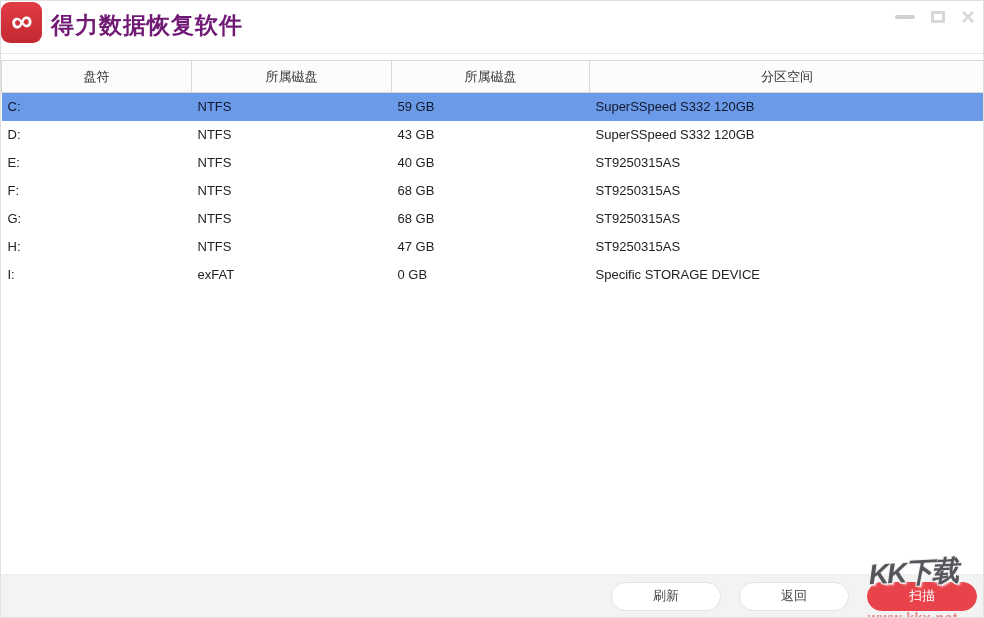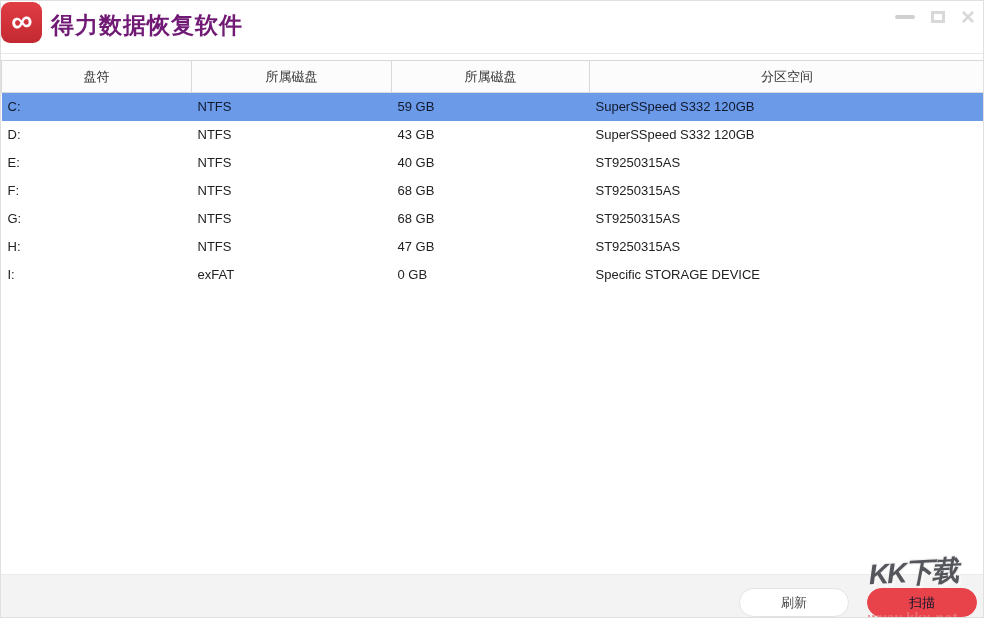--- a/index.html
+++ b/index.html
@@ -87,42 +87,42 @@
   tbody tr.selected td { color: #10182b; }
 
   
   .footer {
     position: absolute;
     left: 0; bottom: 0;
     width: 984px; height: 43px;
     background: #f3f3f4;
     border-top: 1px solid #ececec;
     display: flex;
-    align-items: flex-end;
+    align-items: center;
     justify-content: flex-end;
     gap: 18px;
     padding-right: 8px;
   }
   .btn {
     width: 110px; height: 29px;
     border-radius: 15px;
     font-size: 13px;
     display: flex; align-items: center; justify-content: center;
     cursor: pointer;
     font-family: "Liberation Sans", sans-serif;
   }
   .btn-secondary {
     background: #ffffff;
     border: 1px solid #e3e3e3;
     color: #444444;
   }
   .btn-primary {
     background: #e8434b;
     border: 1px solid #e8434b;
-    color: #0f172a;
+    color: #ffffff;
   }
 
   
   .watermark {
     position: absolute;
     right: 0; bottom: 0;
     width: 140px; height: 62px;
     pointer-events: none;
     z-index: 10;
     text-align: center;
@@ -227,19 +227,20 @@
     <td>exFAT</td>
     <td>0 GB</td>
     <td>Specific STORAGE DEVICE</td>
   </tr>
       </tbody>
   </table>
 </div>
 
 <div class="footer">
   <button class="btn btn-secondary">刷新</button>
+  <button class="btn btn-secondary">返回</button>
   <button class="btn btn-primary">扫描</button>
 </div>
 
 <div class="watermark">
   <div class="wm-logo">KK下载</div>
   <div class="wm-url">www.kkx.net</div>
 </div>
 
 </body></html>

